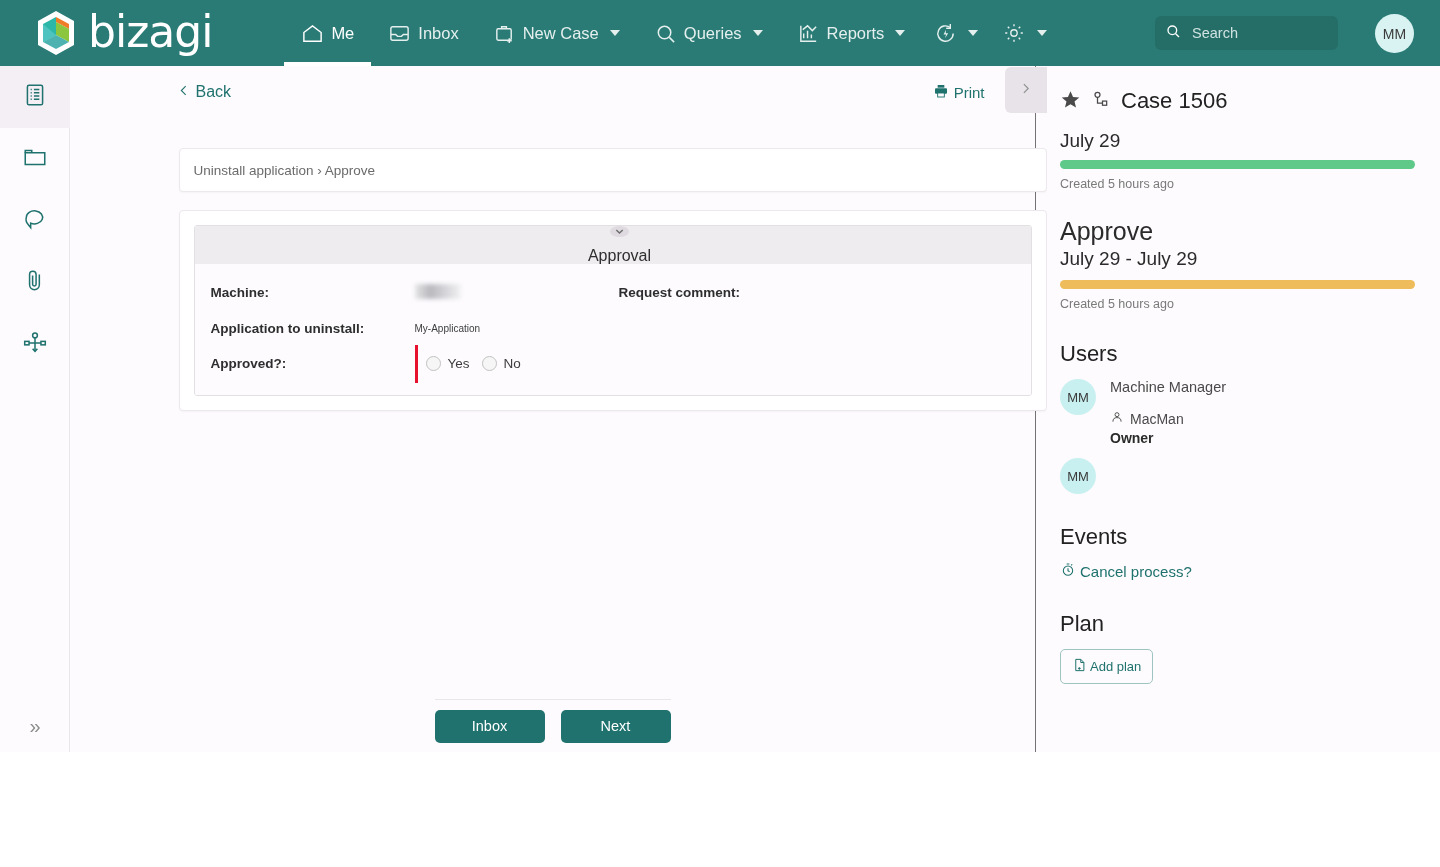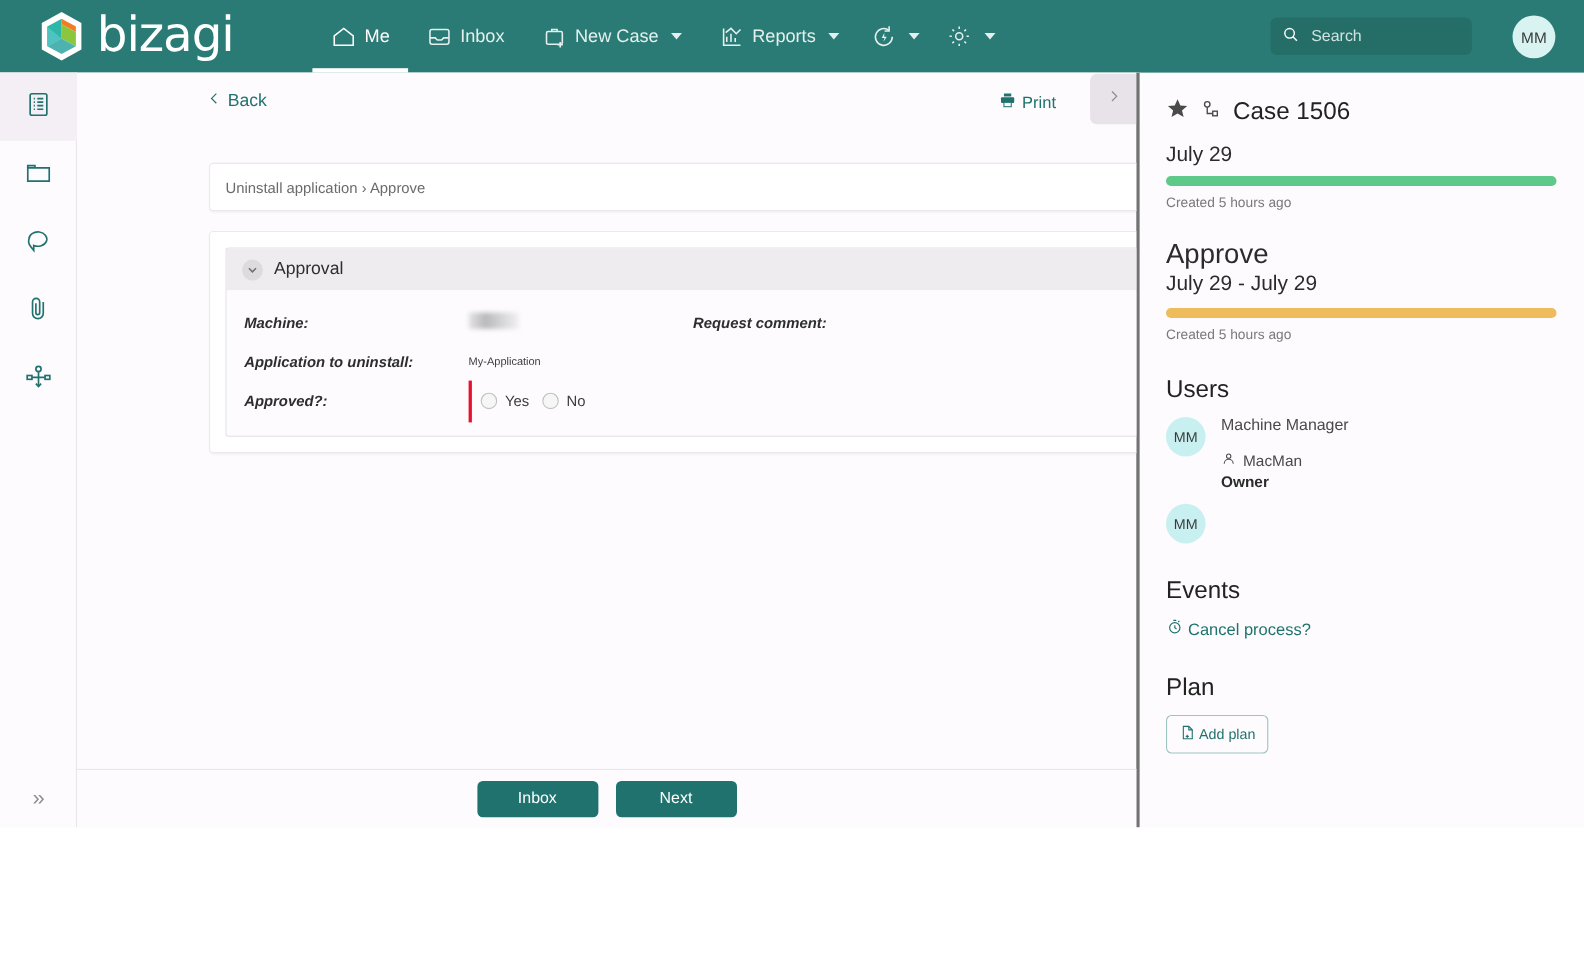--- a/index.html
+++ b/index.html
@@ -141,38 +141,39 @@
     color: #8d8d8d;
     font-size: 20px;
     cursor: pointer;
   }
 
   
   .center {
     flex: 1 1 auto;
     min-width: 0;
     display: flex; flex-direction: column;
-    border-right: 3px solid #737373;
+    border-right: 1px solid #737373;
     background: #fdfbfd;
     position: relative;
+    align-items: center;
   }
   .center-scroll { flex: 1 1 auto; overflow: hidden; position: relative; }
 
   .toolbar {
     height: 52px;
     display: flex; align-items: center;
     padding: 0 0 0 118px;
     position: relative;
   }
   .back-link {
     display: flex; align-items: center; gap: 6px;
     color: #1f726e; font-size: 16px; cursor: pointer;
   }
   .print-link {
-    position: absolute; right: 73px; top: 17px;
+    position: absolute; right: 62px; top: 17px;
     display: flex; align-items: center; gap: 5px;
     color: #1f726e; font-size: 15px; cursor: pointer;
   }
   .panel-toggle {
     position: absolute;
     right: 0; top: 1px;
     width: 42px; height: 46px;
     background: #e7e3e8;
     border-radius: 6px 0 0 6px;
     display: flex; align-items: center; justify-content: center;
@@ -207,39 +208,40 @@
     border-radius: 3px;
     overflow: hidden;
   }
   .section-head {
     background: #efecef;
     height: 38px;
     display: flex; align-items: center;
     gap: 10px;
     padding-left: 14px;
     cursor: pointer;
+    flex-direction: column;
   }
   .chev-circle {
     width: 19px; height: 19px;
     border-radius: 50%;
     background: #dedadf;
     display: flex; align-items: center; justify-content: center;
   }
   .section-title { font-size: 16px; color: #2e2e2e; }
   .section-body {
     background: #fdfbfe;
     padding: 20px 16px 24px 16px;
   }
   .field-grid {
     display: grid;
     grid-template-columns: 204px 204px 1fr;
     row-gap: 20px;
     align-items: center;
   }
-  .f-label { font-size: 13.5px; color: #2e2e2e; font-weight: bold; font-style: italic; }
+  .f-label { font-size: 13.5px; color: #2e2e2e; font-weight: bold; }
   .f-value { font-size: 10px; color: #3d3d3d; }
   .redacted {
     display: inline-block;
     width: 46px; height: 15px;
     background: linear-gradient(90deg,#e4e4e6,#b9b9bd,#d6d6da,#f1f1f3);
     filter: blur(2px);
     border-radius: 1px;
   }
   .radio-group { display: flex; align-items: center; gap: 12px; position: relative; padding-left: 11px; }
   .radio-group::before {
@@ -370,20 +372,30 @@
           <svg width="23" height="23" viewBox="0 0 24 24" fill="none" stroke="#e4efee" stroke-width="1.5">
             <rect x="4" y="7" width="15" height="12" rx="1.5"></rect>
             <path d="M9 7 V5 H14 V7"></path>
             <path d="M17 17 V22 M14.5 19.5 H19.5" stroke-width="1.6"></path>
           </svg>
         </span>
         <span>New Case</span>
         <span class="caret"></span>
       </div>
 
+      <div class="nav-item">
+        <span>
+          <svg width="23" height="23" viewBox="0 0 24 24" fill="none" stroke="#e4efee" stroke-width="1.6">
+            <circle cx="11" cy="11" r="6.5"></circle>
+            <path d="M16 16 L21 21"></path>
+          </svg>
+        </span>
+        <span>Queries</span>
+        <span class="caret"></span>
+      </div>
 
       <div class="nav-item">
         <span>
           <svg width="23" height="23" viewBox="0 0 24 24" fill="none" stroke="#e4efee" stroke-width="1.5">
             <path d="M4 4 V20 H20"></path>
             <path d="M7 17 V12 M11 17 V9 M15 17 V13"></path>
             <path d="M6 8 L11 4 L16 9 L20 5"></path>
           </svg>
         </span>
         <span>Reports</span>

